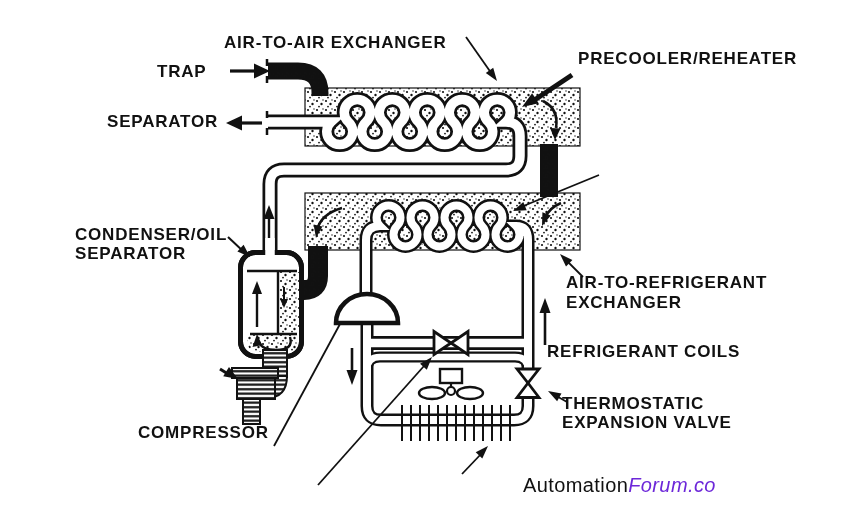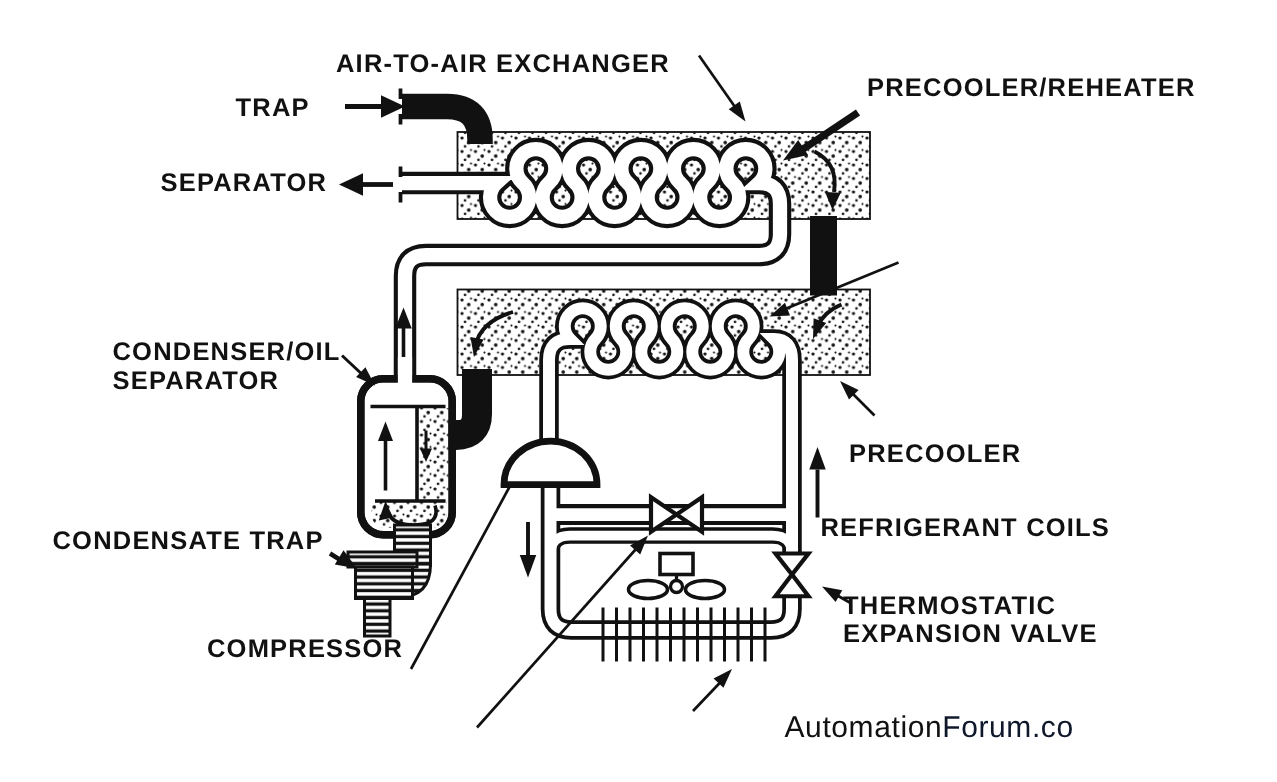--- a/index.html
+++ b/index.html
@@ -214,26 +214,26 @@
   <g>
     <path d="M 462 474 L 482 453" stroke="#111" stroke-width="1.8"></path>
     <polygon points="488,446 482.3,458.5 475.7,452.3" fill="#111"></polygon>
   </g>
 </svg>
 
 <div class="lbl" style="left:224px;top:34px">AIR-TO-AIR EXCHANGER</div>
 <div class="lbl" style="left:157px;top:63px">TRAP</div>
 <div class="lbl" style="left:107px;top:113px">SEPARATOR</div>
 <div class="lbl" style="left:578px;top:50px">PRECOOLER/REHEATER</div>
-<div class="lbl" style="left:566px;top:294px">PRECOOLER</div>
+<div class="lbl" style="left:566px;top:274px">AIR-TO-REFRIGERANT</div>
+<div class="lbl" style="left:566px;top:294px">EXCHANGER</div>
 <div class="lbl" style="left:547px;top:343px">REFRIGERANT COILS</div>
 <div class="lbl" style="left:562px;top:395px">THERMOSTATIC</div>
 <div class="lbl" style="left:562px;top:414px">EXPANSION VALVE</div>
 <div class="lbl" style="left:75px;top:226px">CONDENSER/OIL</div>
 <div class="lbl" style="left:75px;top:245px">SEPARATOR</div>
-<div class="lbl" style="left:35px;top:352px">CONDENSATE TRAP</div>
 <div class="lbl" style="left:138px;top:424px">COMPRESSOR</div>
 
 <div class="wm" style="left:523px;top:474px">
-  <span>Automation</span><span class="red" style="color: #0f172a;">Forum.co</span>
+  <span>Automation</span><span class="red" style="color: #6d28d9; font-style: italic;">Forum.co</span>
 </div>
 
 </div>
 
 </body></html>

